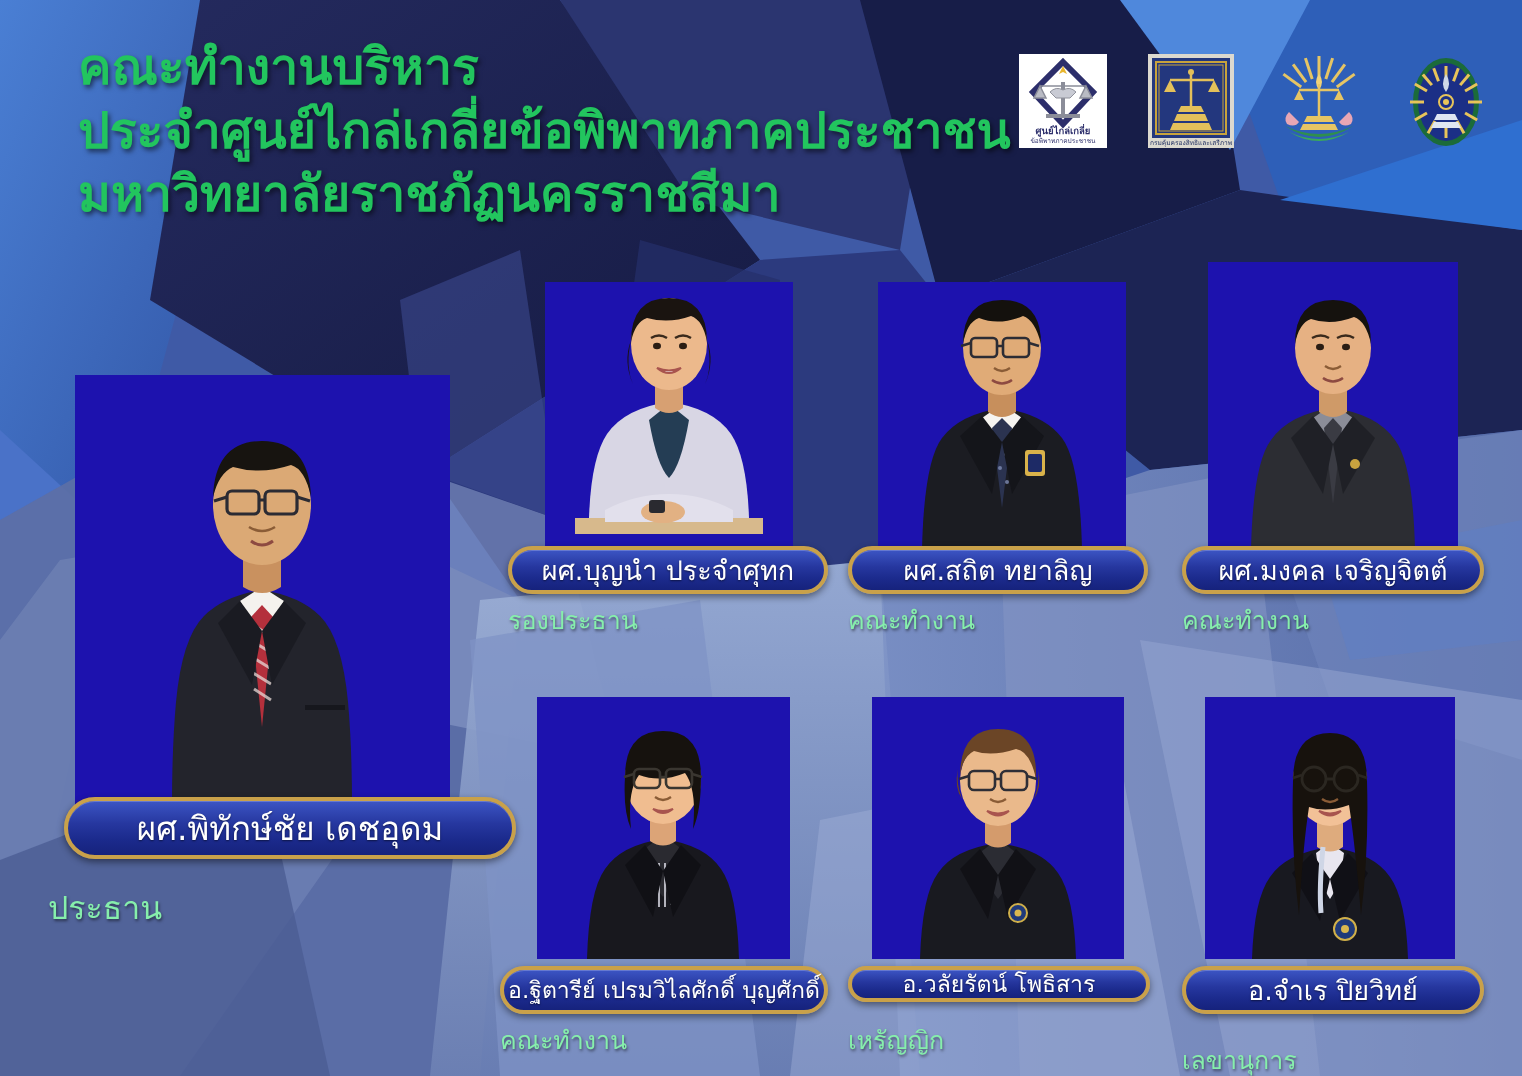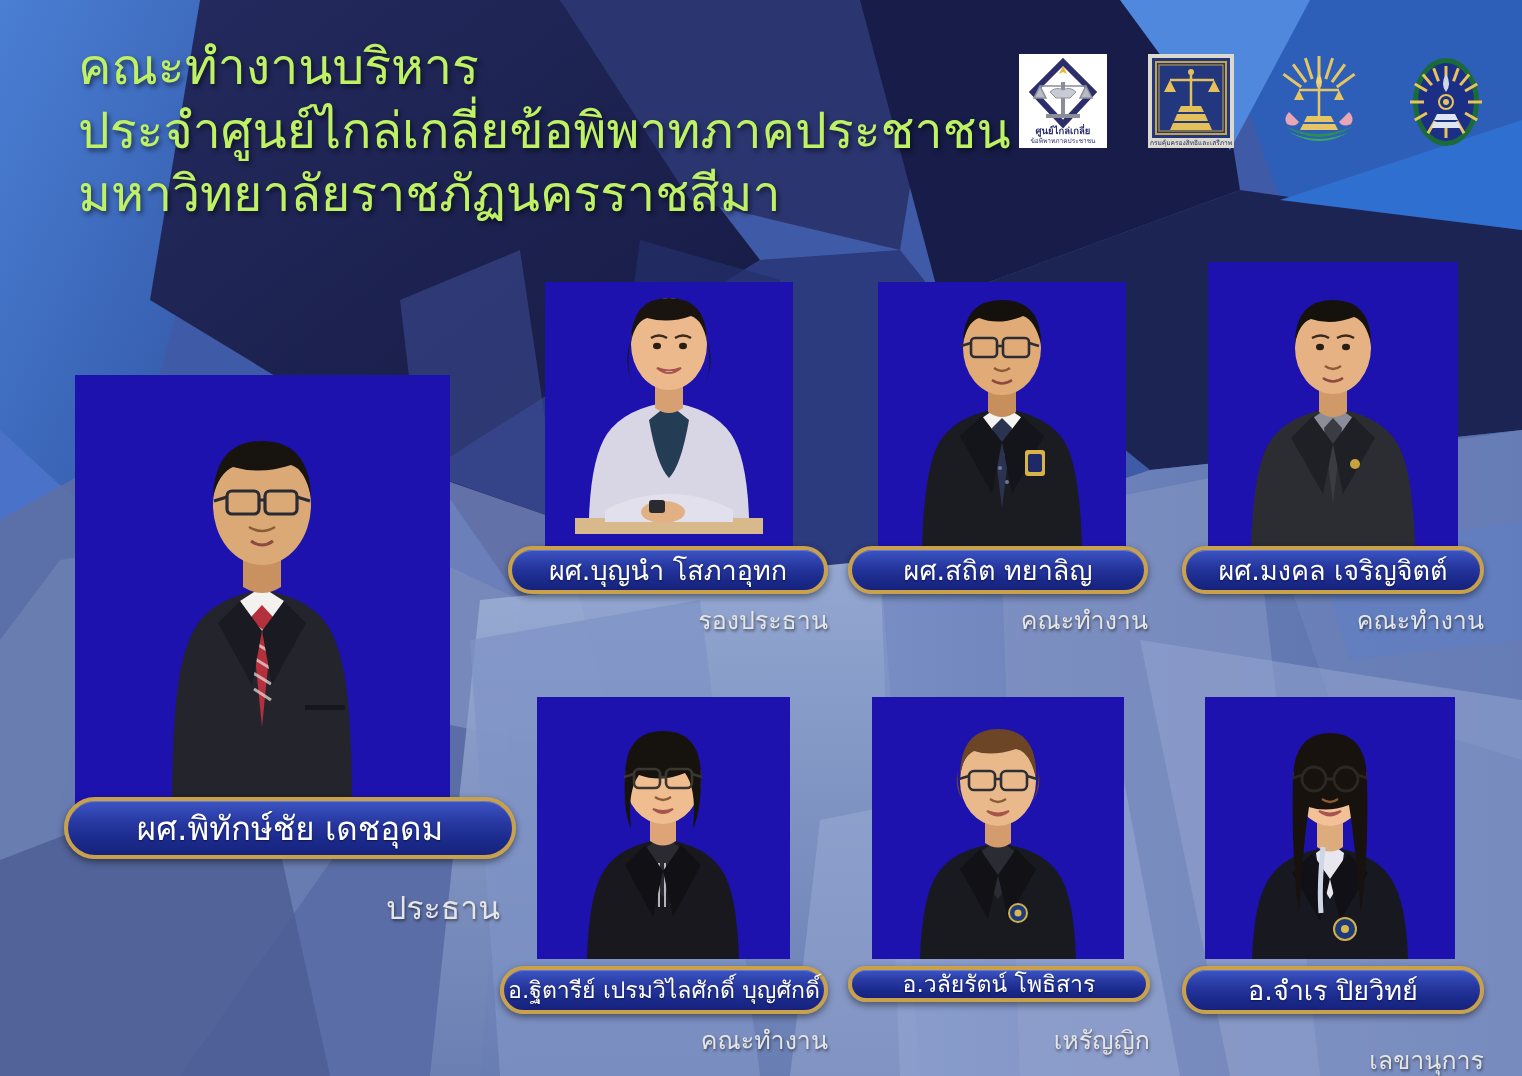--- a/index.html
+++ b/index.html
@@ -14,22 +14,22 @@
   }
 
   
   .bg{position:absolute;inset:0;overflow:hidden;}
   .bg svg{position:absolute;inset:0;width:1522px;height:1076px;display:block;}
 
   
   .title{
     position:absolute;left:78px;top:36px;
     width:1010px;
-    color:#bef264;
-    font-weight:400;
+    color:#22c55e;
+    font-weight:700;
     font-size:50px;
     line-height:1.27;
     letter-spacing:0px;
     text-shadow:2px 3px 5px rgba(0,0,0,.55);
     white-space:pre-line;
   }
 
   
   .logos{position:absolute;right:28px;top:52px;display:flex;gap:32px;align-items:flex-start;}
   .logo{width:95px;height:100px;position:relative;}
@@ -51,22 +51,22 @@
     border-radius:999px;
     background:linear-gradient(180deg,#3c55c4 0%,#26379f 42%,#1b2a8c 72%,#16227c 100%);
     border:4px solid #c9a14a;
     box-shadow:0 3px 7px rgba(0,0,0,.45), inset 0 1px 0 rgba(255,255,255,.22);
     color:#fff;
     white-space:nowrap;
     text-shadow:0 1px 2px rgba(0,0,0,.5);
   }
   .role{
     position:absolute;
-    text-align:right;
-    color:#e5e5e5;
+    text-align:left;
+    color:#86efac;
     font-size:25px;
     text-shadow:1px 2px 3px rgba(0,0,0,.5);
     white-space:nowrap;
   }
 </style>
 </head>
 <body>
 
 <div id="stage">
 
@@ -281,21 +281,21 @@
         <path d="M86 58 q-6 26 2 44 q-10 -22 -2 -44z" fill="#1a1410"></path>
         <path d="M162 58 q6 26 -2 44 q10 -22 2 -44z" fill="#1a1410"></path>
 
         <path d="M106 56 q8 -5 16 0 M130 56 q8 -5 16 0" stroke="#3a2a1c" stroke-width="2.4" fill="none"></path>
         <ellipse cx="112" cy="64" rx="4" ry="3.2" fill="#2a1d14"></ellipse>
         <ellipse cx="138" cy="64" rx="4" ry="3.2" fill="#2a1d14"></ellipse>
         <path d="M112 86 q12 10 24 0 q-12 5 -24 0z" fill="#ffffff" stroke="#a8544e" stroke-width="2"></path>
       </svg>
     </div>
     <div class="badge" style="left:508px;top:546px;width:320px;height:48px;font-size:27px;">
-      <span>ผศ.บุญนำ โสภาอุทก</span>
+      <span>ผศ.บุญนำ ประจำศุทก</span>
     </div>
     <div class="role" style="left:508px;top:600px;width:320px;">รองประธาน</div>
   </div>
 
   <div class="card">
     <div class="photo-panel" style="left:878px;top:282px;width:248px;height:268px;">
       <svg viewBox="0 0 248 268" preserveAspectRatio="none">
         <rect width="248" height="268" fill="#1d12ae"></rect>
         <path d="M124 126 q-42 6 -60 30 q-18 24 -20 112 h160 q-2 -88 -20 -112 q-18 -24 -60 -30z" fill="#1b1c22"></path>
         <path d="M124 122 l-20 14 l20 42 l20 -42z" fill="#f6f4f0"></path>

